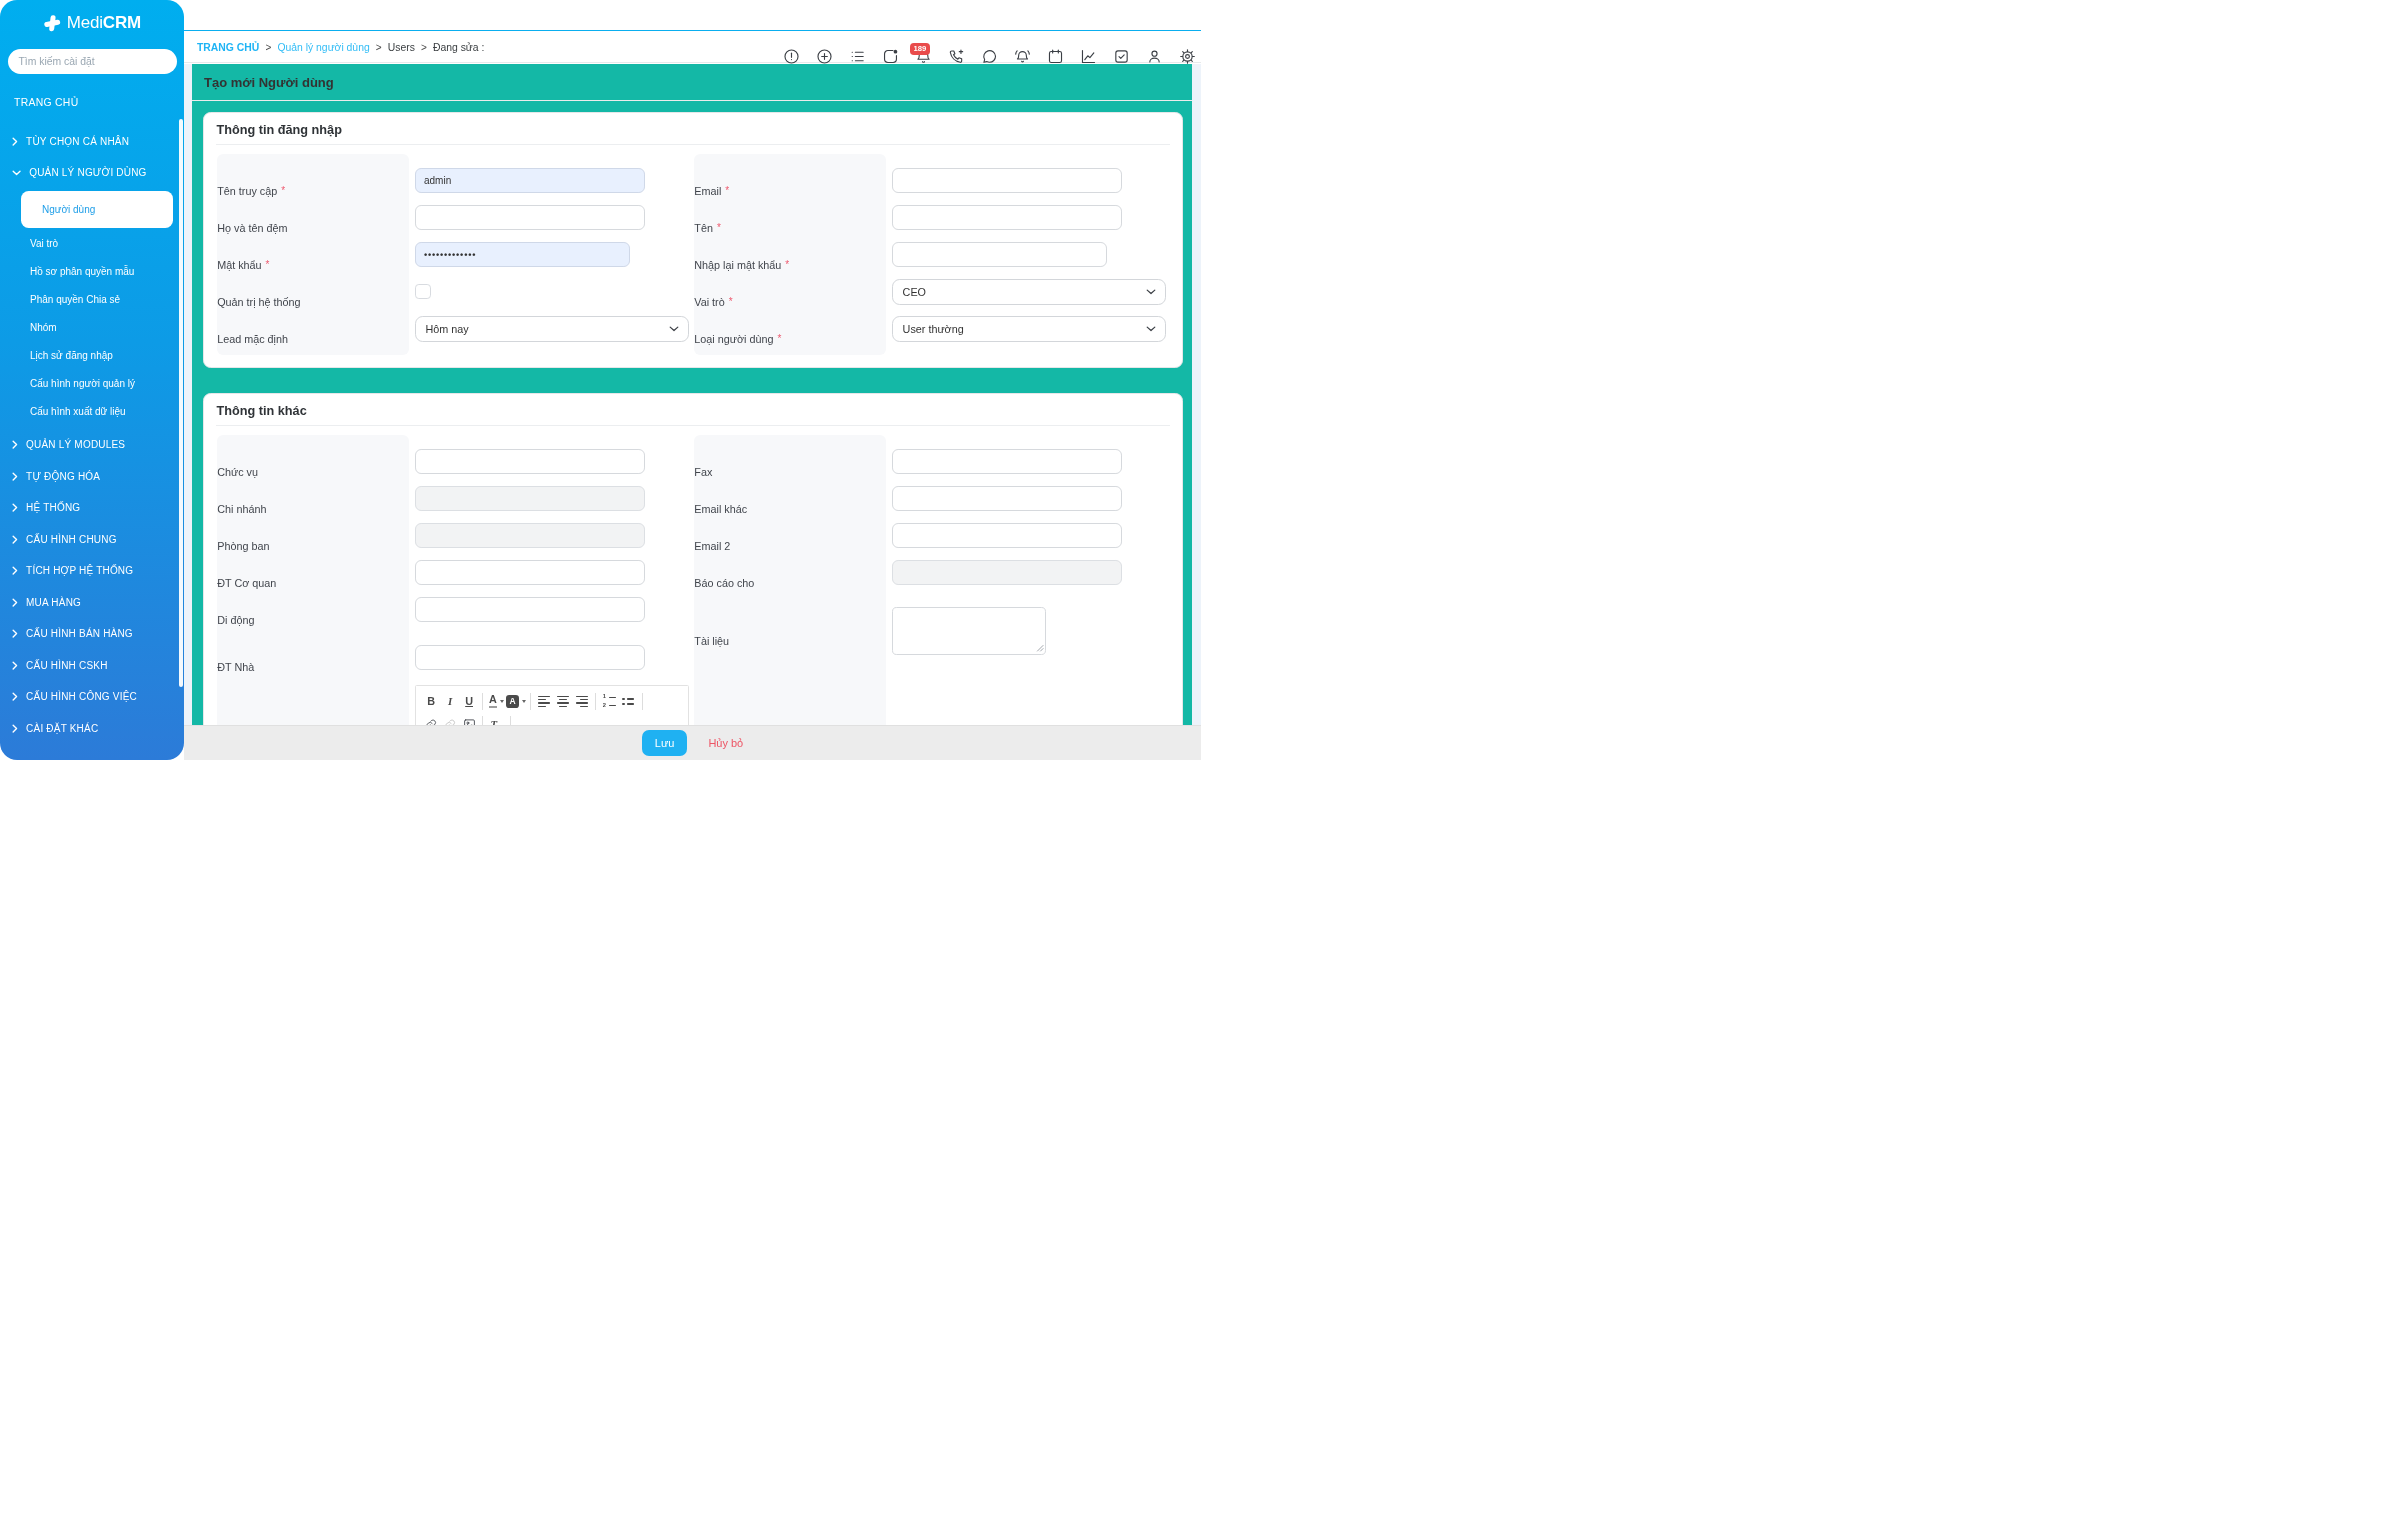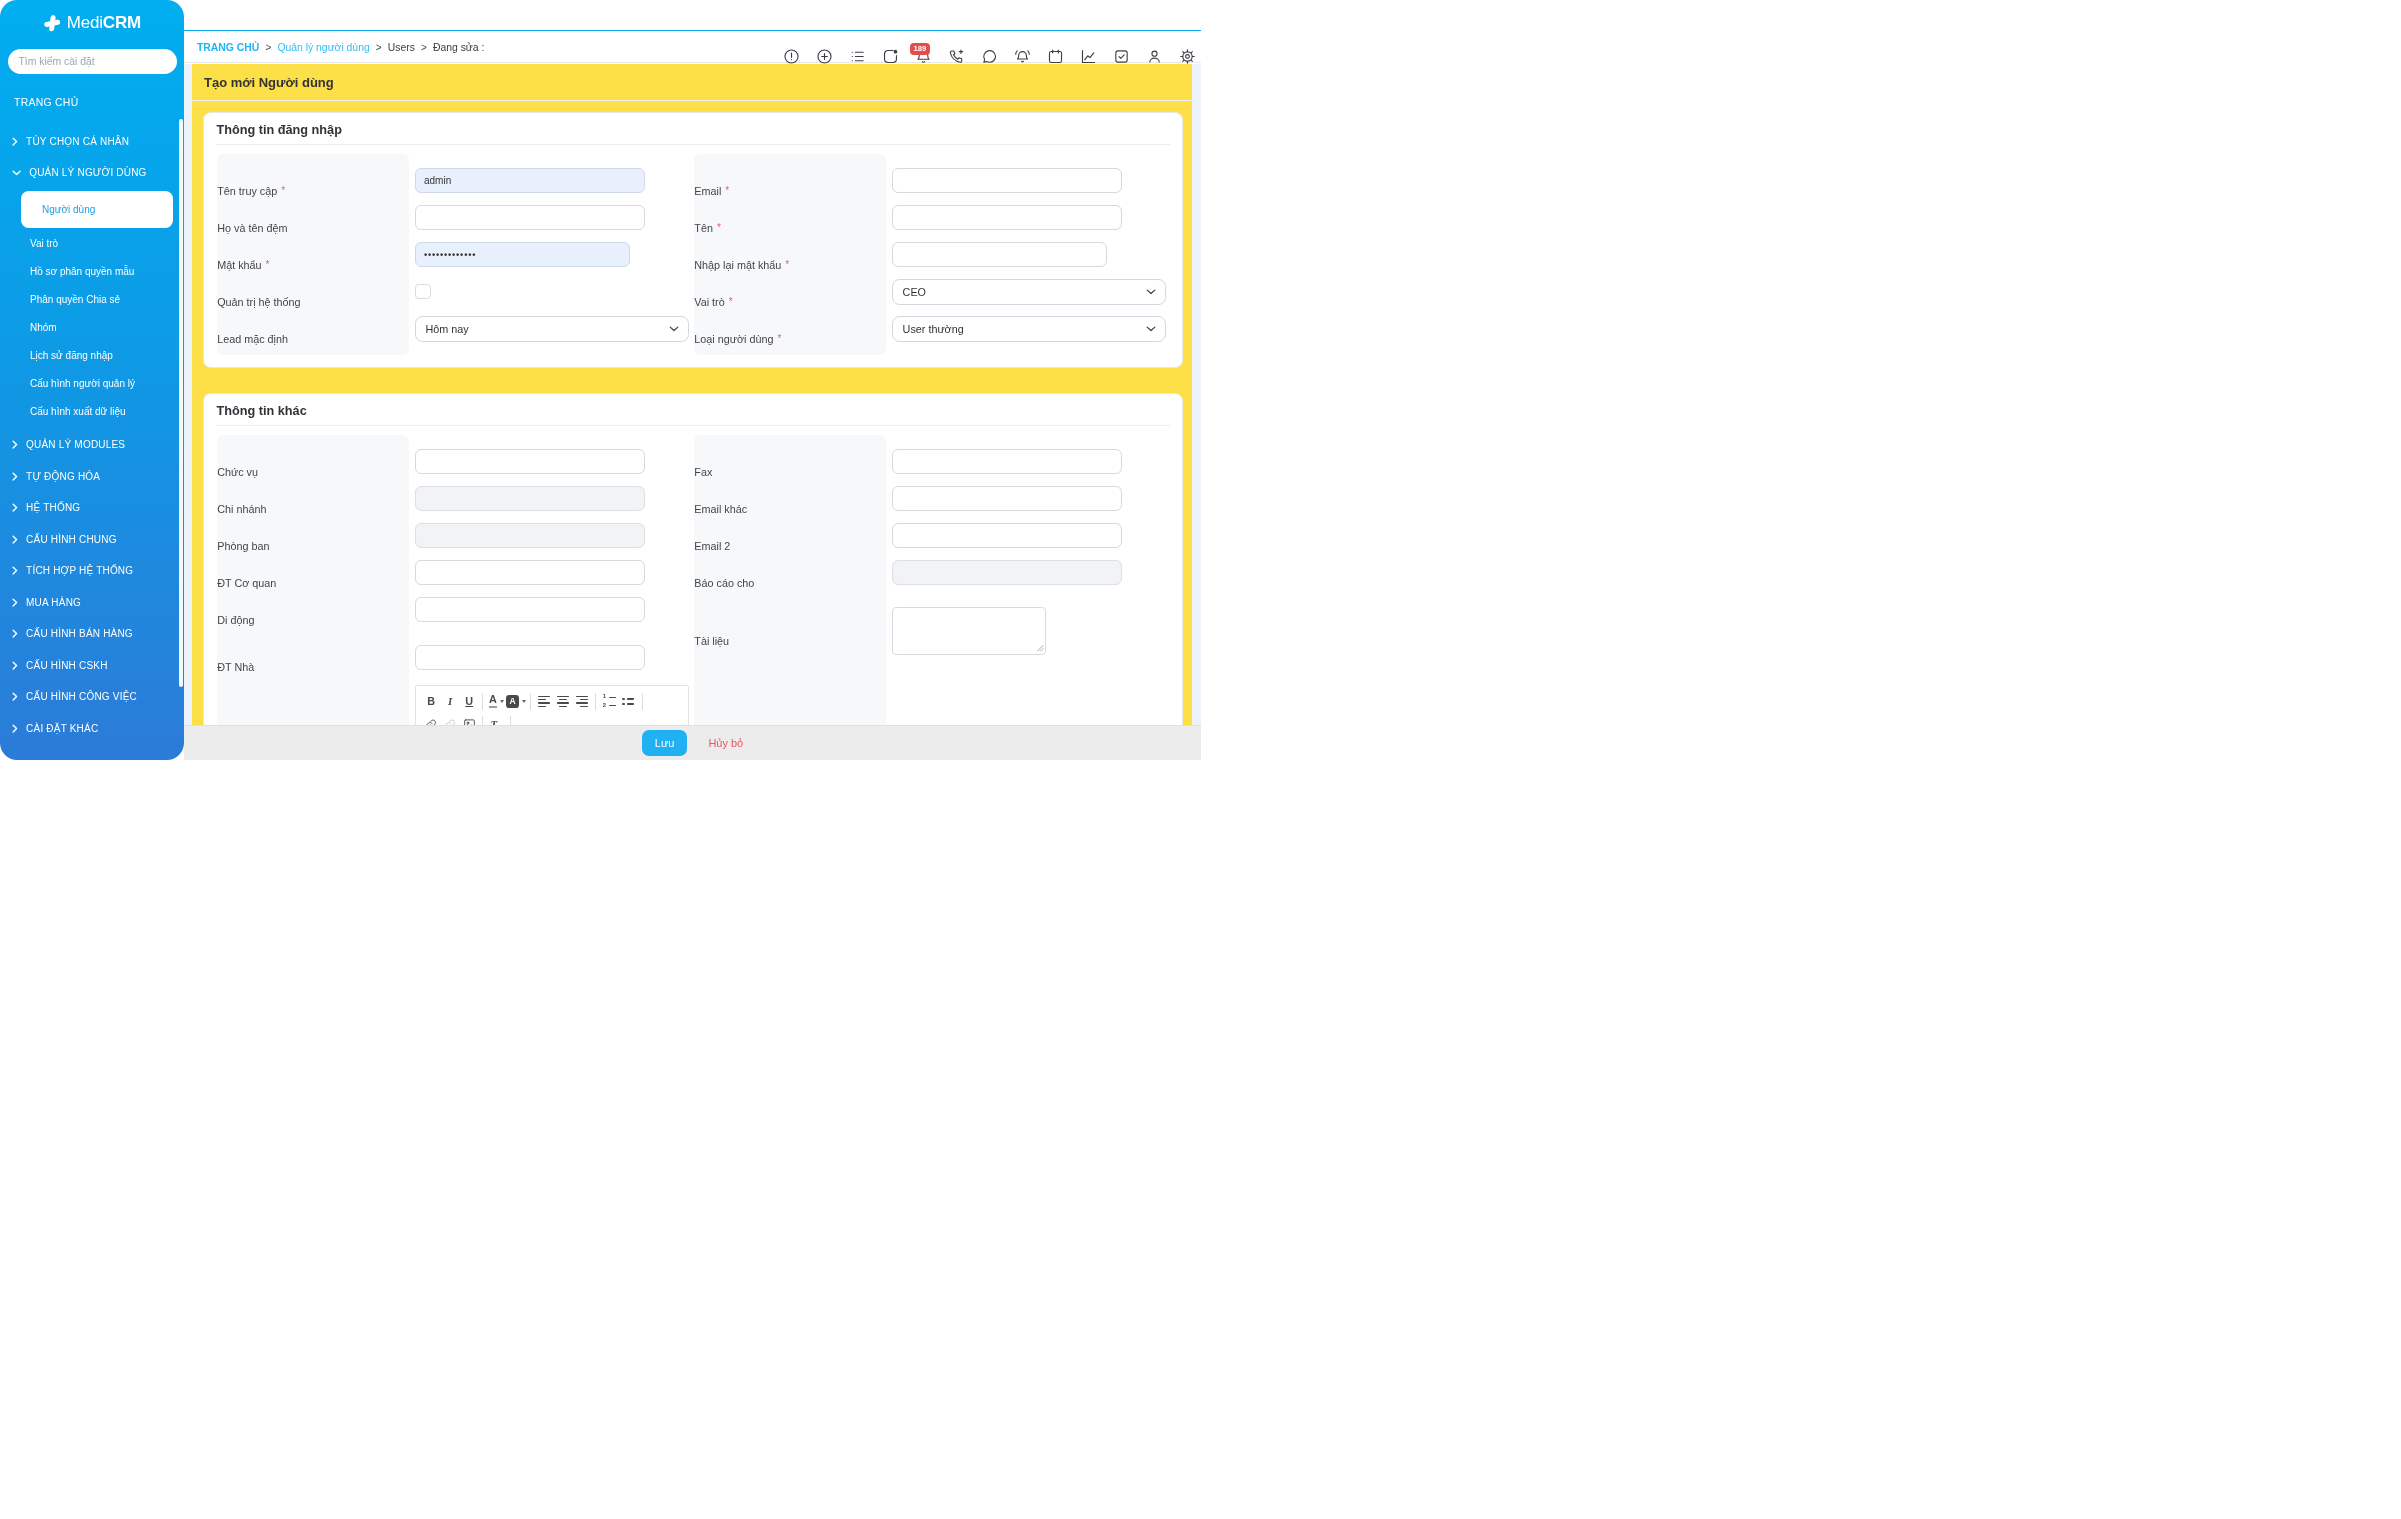--- a/index.html
+++ b/index.html
@@ -43,21 +43,21 @@
   .crumbrow{position:absolute;left:184px;top:32px;right:0;height:31px;background:#fff;display:flex;
             align-items:center;padding-left:13px;font-size:10.4px;border-bottom:0.8px solid #E7E9EB;z-index:15;}
   .crumb-home{color:#1FB4F5;font-weight:700;cursor:pointer;}
   .crumb-link{color:#33BDF6;cursor:pointer;}
   .crumb-cur{color:#3C4043;}
   .crumb-sep{color:#4A4A4A;margin:0 6.1px;font-size:10px;}
 
   
   .workspace{position:absolute;left:184px;top:64px;right:0;bottom:35px;background:#EDF3FA;
              padding:0 9.2px 0 7.7px;overflow:hidden;}
-  .panel{background:#fde047;width:100%;height:100%;overflow:hidden;}
+  .panel{background:#14b8a6;width:100%;height:100%;overflow:hidden;}
   .ptitle{height:37px;display:flex;align-items:center;padding:0 12.3px;font-size:13px;font-weight:600;
           color:#333;border-bottom:0.8px solid #ECECEC;}
 
   .card{margin:10.8px 8.5px 0 11.5px;border:0.8px solid #E5E7E9;border-radius:7.7px;background:#fff;}
   .chead{padding:10px 12.3px 7.7px;font-size:12.7px;font-weight:600;color:#2F3337;}
   .chead-line{height:0.8px;background:#ECEEF0;margin:0 12.3px;}
   .cbody{display:flex;justify-content:space-between;align-items:stretch;padding:9.2px 13px 12.3px;}
   .fgroup{position:relative;display:flex;flex-direction:column;width:475px;padding:7.7px 0;}
   .labels-bg{position:absolute;left:0;top:0;bottom:0;width:192px;background:#F7F8FA;border-radius:6.1px;}
   .frow{position:relative;display:flex;align-items:center;height:37px;}

